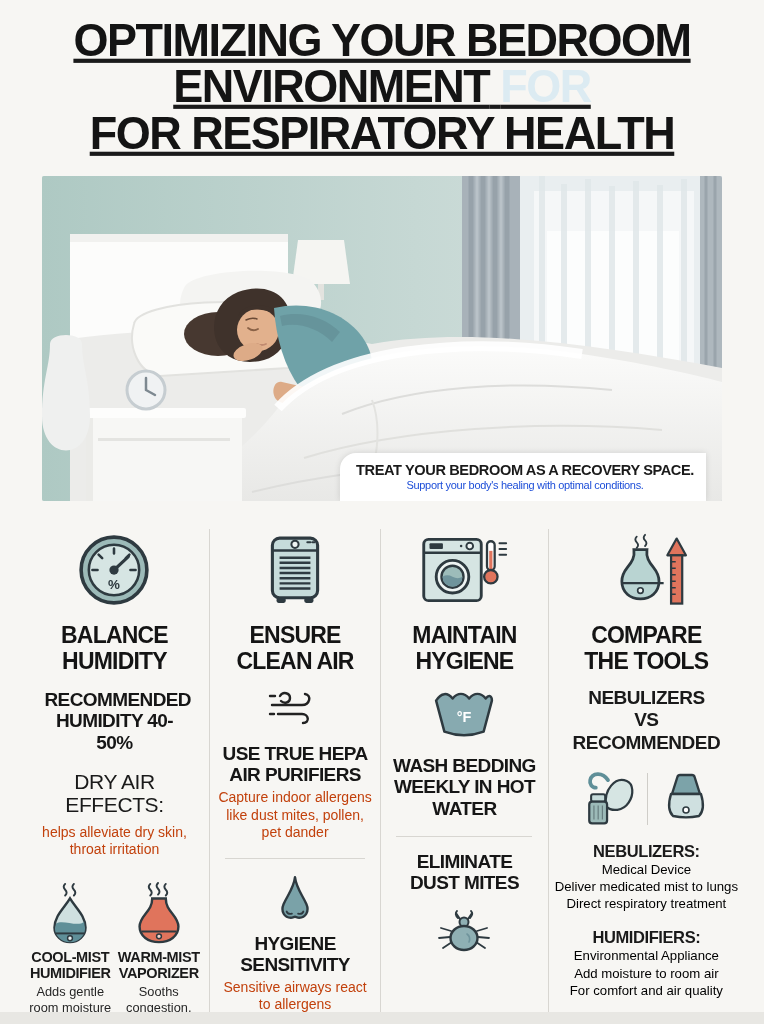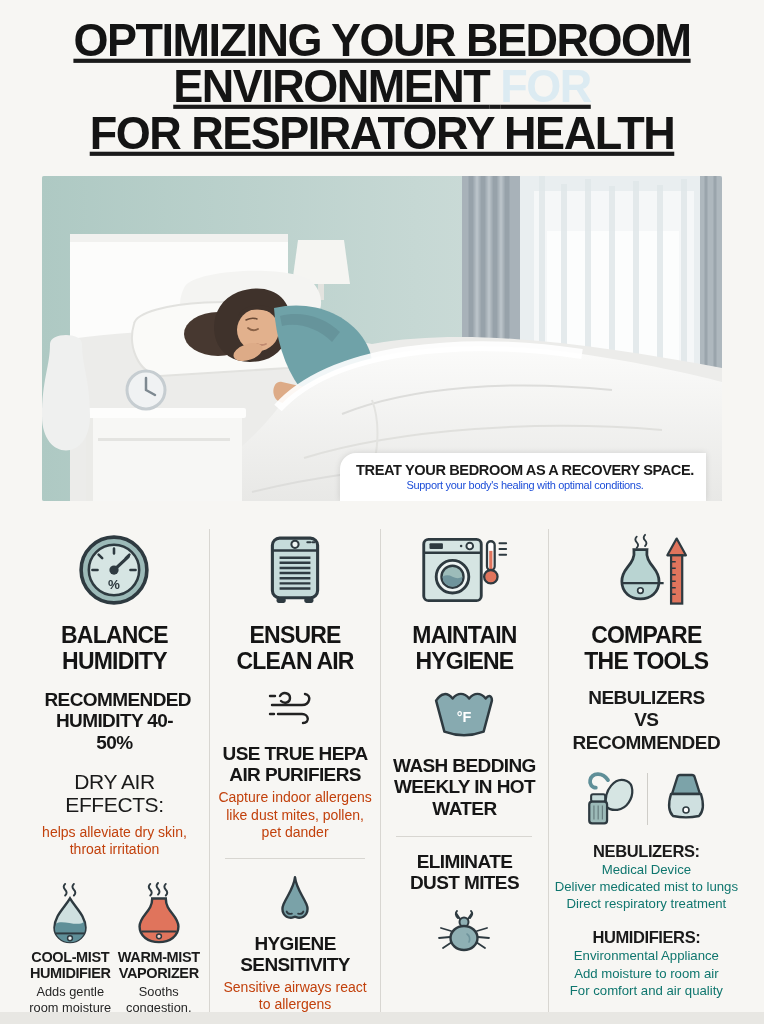--- a/index.html
+++ b/index.html
@@ -57,21 +57,21 @@
   .device .icon-wrap{height:64px;margin-top:0;}
   .device-name{font-size:14.5px;font-weight:800;letter-spacing:-0.4px;line-height:1.12;margin-top:4px;}
   .device-desc{font-size:12.8px;line-height:1.2;margin-top:3px;color:#262626;}
 
   
   .versus{margin-top:14px;text-align:center;}
   .versus div{font-size:19px;font-weight:800;letter-spacing:-0.5px;line-height:1.18;}
   .tools-icons{display:flex;align-items:center;justify-content:center;gap:10px;margin-top:14px;height:62px;}
   .tools-vdiv{width:1px;height:52px;background:#cfcdc8;}
   .tool-block-title{font-size:16.5px;font-weight:800;letter-spacing:-0.4px;}
-  .tool-line{font-size:13.2px;line-height:1.3;white-space:nowrap;color:#0f766e;}
+  .tool-line{font-size:13.2px;line-height:1.3;white-space:nowrap;color:#000000;}
   .tool-block{margin-top:16px;text-align:center;}
   .tool-block.first{margin-top:12px;}
 
   .bottom-strip{position:absolute;left:0;bottom:0;width:100%;height:12px;background:#e8e7e3;}
 </style>
 </head>
 <body>
 
 <div class="poster">
 

